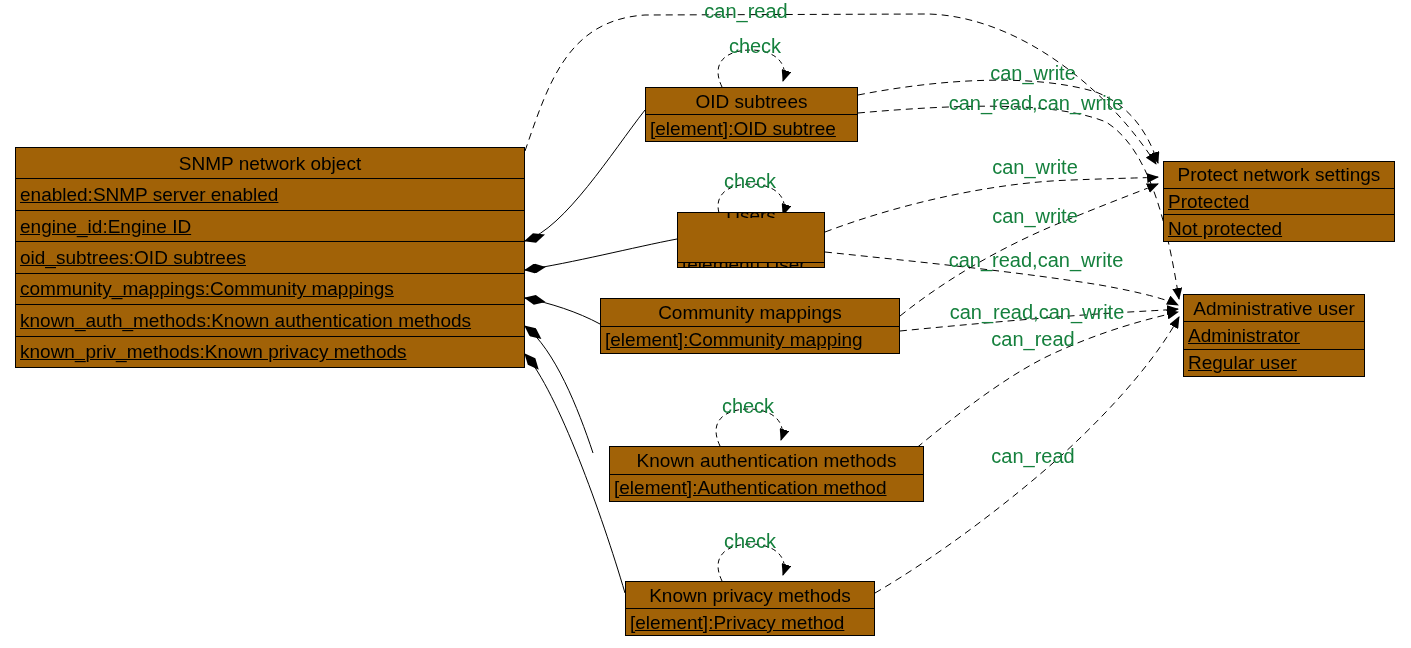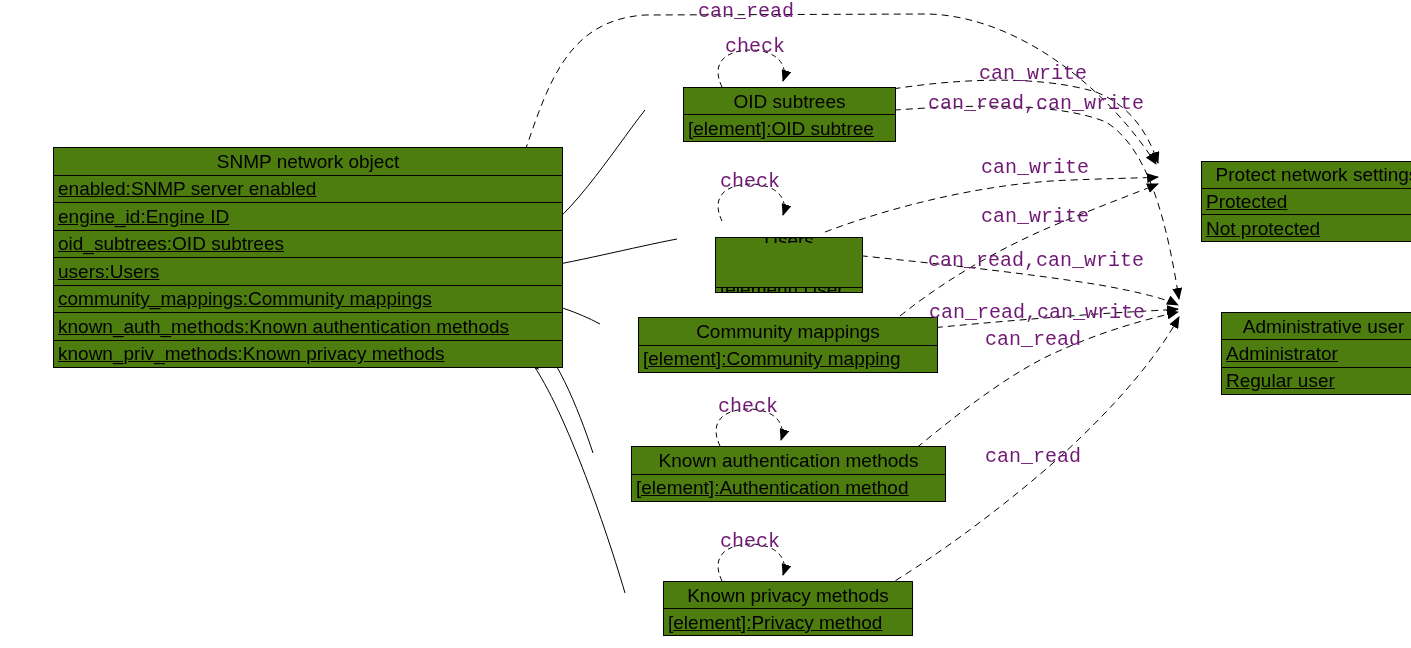--- a/index.html
+++ b/index.html
@@ -14,49 +14,48 @@
     overflow: hidden;
   }
   #edge-layer {
     position: absolute;
     left: 0; top: 0;
     width: 1411px; height: 648px;
   }
   .node {
     position: absolute;
     border: 1px solid #000;
-    background: #4d7c0f;
+    background: #a16207;
     display: flex;
     flex-direction: column;
     font-size: 19px;
     line-height: 1.0;
     color: #000;
-    margin-left: 38px;
   }
   .cell {
     flex: 1 1 0;
     display: flex;
     align-items: center;
     white-space: nowrap;
     overflow: hidden;
   }
   .node-title { justify-content: center; }
   .node-row {
     border-top: 1px solid #000;
     justify-content: flex-start;
     padding-left: 4px;
     text-decoration: underline;
   }
   .edge-label {
     position: absolute;
-    font-family: Liberation Mono, monospace;
+    font-family: Liberation Sans, sans-serif;
     font-size: 20px;
     white-space: nowrap;
     transform: translate(-50%, -50%);
-    color: #701a75;
+    color: #15803d;
   }
   path.edge { stroke: #000; stroke-width: 1; fill: none; }
   path.dashed { stroke-dasharray: 7 5; }
   path.check-loop { stroke-dasharray: 5 4; }
 </style>
 </head>
 <body>
 
 <div id="canvas">
 
@@ -90,58 +89,57 @@
     <path class="edge check-loop" marker-end="url(#arrow)" d="M722,221 C710,196 727,184 751,184 C774,184 789,197 783,215"></path>
     <path class="edge check-loop" marker-end="url(#arrow)" d="M720,446 C708,421 725,409 749,409 C772,409 787,422 781,440"></path>
     <path class="edge check-loop" marker-end="url(#arrow)" d="M722,581 C710,556 727,544 751,544 C774,544 789,557 783,575"></path>
   </svg>
 
   <div class="node" style="left:15px; top:147px; width:510px; height:221px;">
     <div class="cell node-title">SNMP network object</div>
     <div class="cell node-row">enabled:SNMP server enabled</div>
     <div class="cell node-row">engine_id:Engine ID</div>
     <div class="cell node-row">oid_subtrees:OID subtrees</div>
-    <div class="cell node-row">users:Users</div>
     <div class="cell node-row">community_mappings:Community mappings</div>
     <div class="cell node-row">known_auth_methods:Known authentication methods</div>
     <div class="cell node-row">known_priv_methods:Known privacy methods</div>
   </div>
 
   <div class="node" style="left:645px; top:87px; width:213px; height:55px;">
     <div class="cell node-title">OID subtrees</div>
     <div class="cell node-row">[element]:OID subtree</div>
   </div>
 
-  <div class="node" style="left:677px; top:237px; width:148px; height:56px;gap:44px;">
+  <div class="node" style="left:677px; top:212px; width:148px; height:56px;gap:44px;">
     <div class="cell node-title">Users</div>
     <div class="cell node-row">[element]:User</div>
   </div>
 
-  <div class="node" style="left:600px; top:317px; width:300px; height:56px;">
+  <div class="node" style="left:600px; top:298px; width:300px; height:56px;">
     <div class="cell node-title">Community mappings</div>
     <div class="cell node-row">[element]:Community mapping</div>
   </div>
 
-  <div class="node" style="left:593px; top:446px; width:315px; height:56px;">
+  <div class="node" style="left:609px; top:446px; width:315px; height:56px;">
     <div class="cell node-title">Known authentication methods</div>
     <div class="cell node-row">[element]:Authentication method</div>
   </div>
 
   <div class="node" style="left:625px; top:581px; width:250px; height:55px;">
     <div class="cell node-title">Known privacy methods</div>
     <div class="cell node-row">[element]:Privacy method</div>
   </div>
 
   <div class="node" style="left:1163px; top:161px; width:232px; height:81px;">
     <div class="cell node-title">Protect network settings</div>
     <div class="cell node-row">Protected</div>
     <div class="cell node-row">Not protected</div>
   </div>
 
-  <div class="node" style="left:1183px; top:312px; width:205px; height:83px;">
+  <div class="node" style="left:1183px; top:294px; width:182px; height:83px;">
     <div class="cell node-title">Administrative user</div>
     <div class="cell node-row">Administrator</div>
     <div class="cell node-row">Regular user</div>
   </div>
 
   <div class="edge-label" style="left:746px; top:11px;">can_read</div>
   <div class="edge-label" style="left:1033px; top:73px;">can_write</div>
   <div class="edge-label" style="left:1036px; top:103px;">can_read,can_write</div>
   <div class="edge-label" style="left:1035px; top:167px;">can_write</div>
   <div class="edge-label" style="left:1035px; top:216px;">can_write</div>

